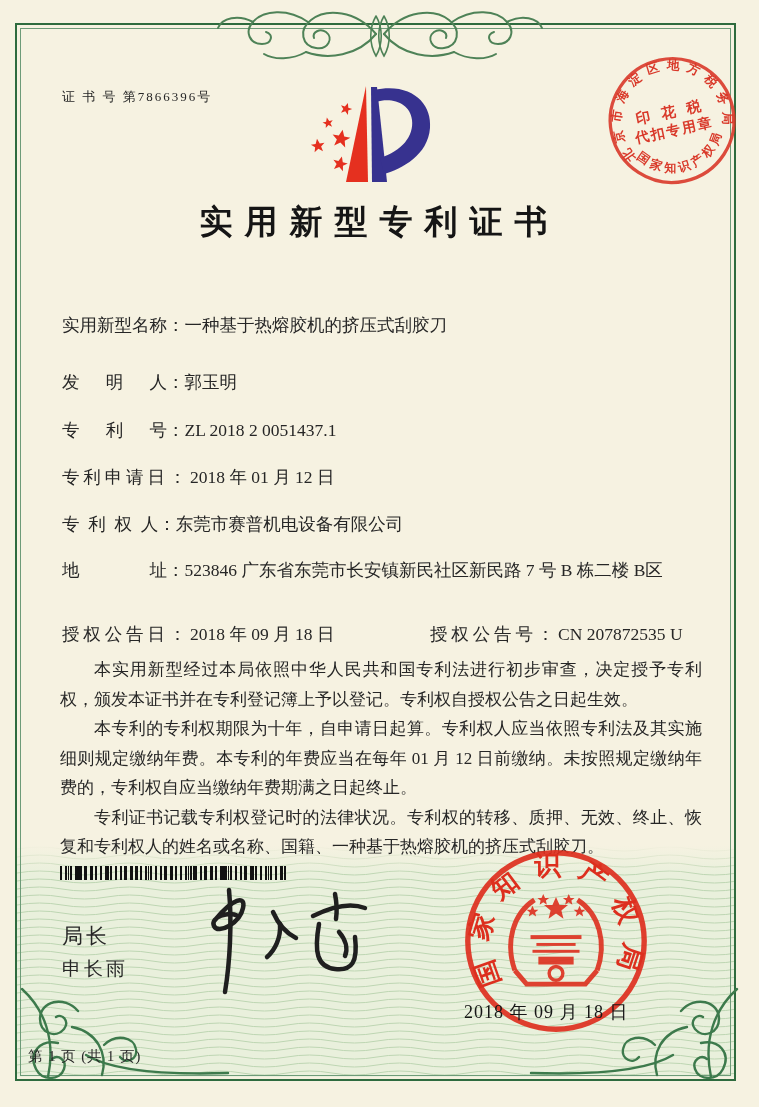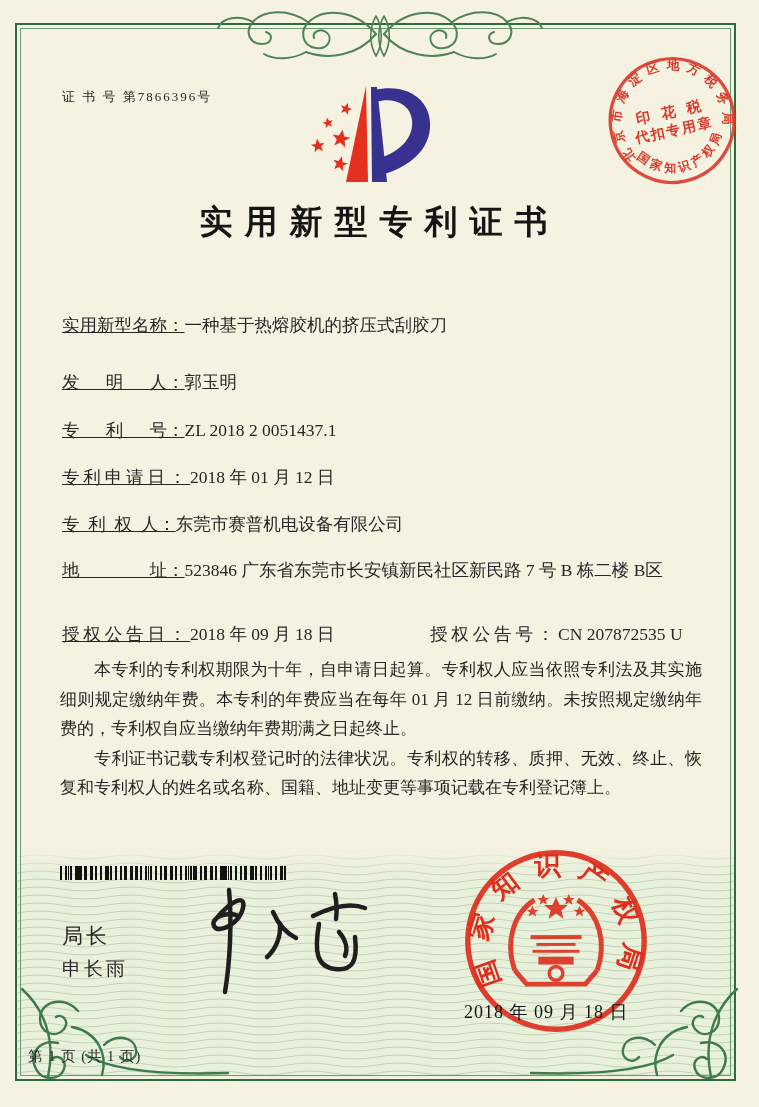--- a/index.html
+++ b/index.html
@@ -13,21 +13,21 @@
   .band{left:17px;top:845px;width:717px;height:232px;z-index:1;}
   .band-fade{left:17px;top:845px;width:717px;height:30px;z-index:2;
              background:linear-gradient(#f6f2e1,rgba(246,242,225,0));}
   
   .cert-no{left:62px;top:88px;font-size:13px;letter-spacing:2px;z-index:10;}
   .logo{left:290px;top:70px;z-index:10;}
   .title{left:0;top:200px;width:759px;text-align:center;font-size:33px;font-weight:bold;
          letter-spacing:12px;z-index:10;color:#151515;}
   
   .frow{left:62px;width:640px;font-size:17.5px;z-index:10;line-height:27px;}
-  .flabel{display:inline-block;vertical-align:top;text-decoration:underline;}
+  .flabel{display:inline-block;vertical-align:top;}
   .fvalue{display:inline-block;vertical-align:top;max-width:520px;}
   .ls-q{letter-spacing:.22em;}
   .grant-right{position:absolute;left:368px;top:0;white-space:nowrap;}
   
   .paras{left:60px;top:655px;width:642px;font-size:17px;line-height:29.5px;
          text-align:justify;z-index:10;}
   .paras p{margin:0;text-indent:2em;}
   
   .barcode{left:60px;top:866px;width:226px;height:14px;z-index:10;
     background:
@@ -148,22 +148,23 @@
 </div>
 <div class="abs frow" style="top:557px">
   <span class="flabel">地　　　　址：</span><span class="fvalue" style="width:515px">523846 广东省东莞市长安镇新民社区新民路 7 号 B 栋二楼 B区</span>
 </div>
 <div class="abs frow" style="top:621px">
   <span class="flabel ls-q">授权公告日：</span><span class="fvalue">2018 年 09 月 18 日</span>
   <span class="grant-right"><span class="ls-q">授权公告号：</span><span>CN 207872535 U</span></span>
 </div>
 
 <div class="abs paras">
+  <p>本实用新型经过本局依照中华人民共和国专利法进行初步审查，决定授予专利权，颁发本证书并在专利登记簿上予以登记。专利权自授权公告之日起生效。</p>
   <p>本专利的专利权期限为十年，自申请日起算。专利权人应当依照专利法及其实施细则规定缴纳年费。本专利的年费应当在每年 01 月 12 日前缴纳。未按照规定缴纳年费的，专利权自应当缴纳年费期满之日起终止。</p>
-  <p>专利证书记载专利权登记时的法律状况。专利权的转移、质押、无效、终止、恢复和专利权人的姓名或名称、国籍、地址变更等事项记载在专利登记簿上。</p>
+  <p>专利证书记载专利权登记时的法律状况。专利权的转移、质押、无效、终止、恢复和专利权人的姓名或名称、国籍、一种基于热熔胶机的挤压式刮胶刀。</p>
 </div>
 
 <div class="abs barcode"></div>
 
 <div class="abs signer-title">局长</div>
 <div class="abs signer-name">申长雨</div>
 
 <div class="abs signature">
   <svg width="200" height="115" viewBox="0 0 200 115">
     <g fill="none" stroke="#1f1f1f" stroke-width="4.5" stroke-linecap="round">

